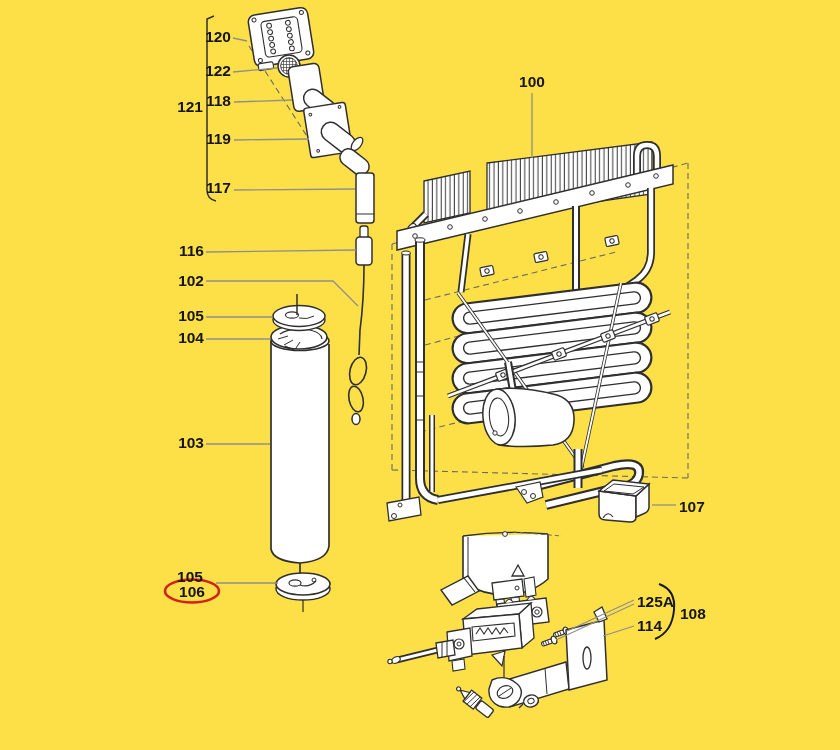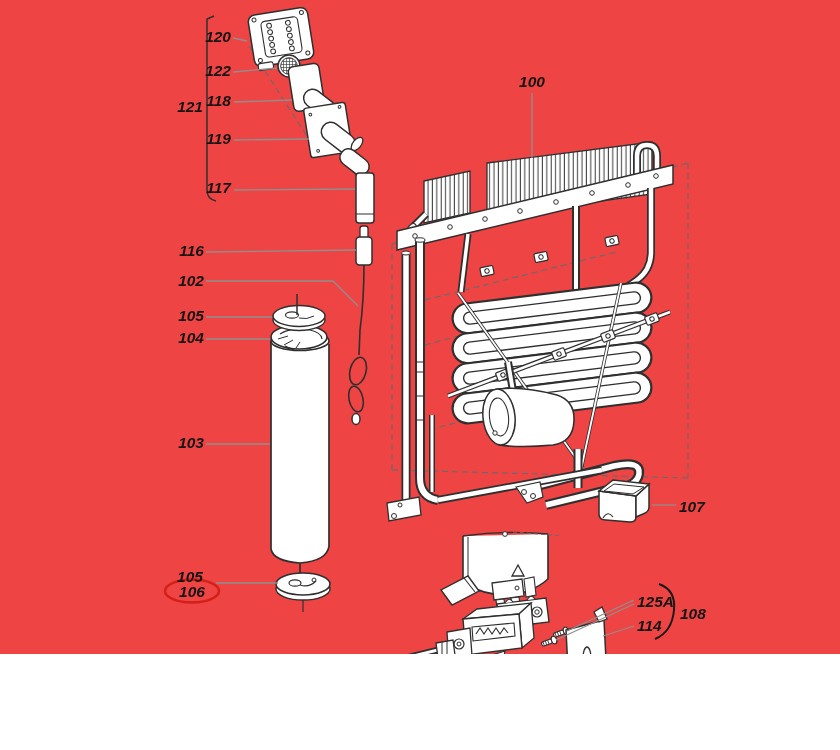--- a/index.html
+++ b/index.html
@@ -1,17 +1,17 @@
 <!DOCTYPE html>
 <html><head>
 <meta charset="utf-8">
 <style>
   html,body{margin:0;padding:0;background:#fff;}
-  .stage{position:relative;width:840px;height:654px;background:#ef4444;overflow:hidden;
-         font-family:"Liberation Sans", sans-serif;font-style:italic;}
+  .stage{position:relative;width:840px;height:750px;background:#fde047;overflow:hidden;
+         font-family:"Liberation Sans", sans-serif;}
   svg{display:block;}
   text.part-label{font-family:"Liberation Sans", sans-serif;font-weight:bold;
                   font-size:15.5px;fill:#151515;}
   .ln{stroke:#2f2f2f;fill:none;}
   .wfill{fill:#ffffff;stroke:#2f2f2f;}
   .leader{stroke:#8f8f8f;stroke-width:1.3;fill:none;}
   .dash{stroke:#6a6a6a;stroke-width:1.1;fill:none;stroke-dasharray:6 4;}
 </style>
 </head>
 <body>

